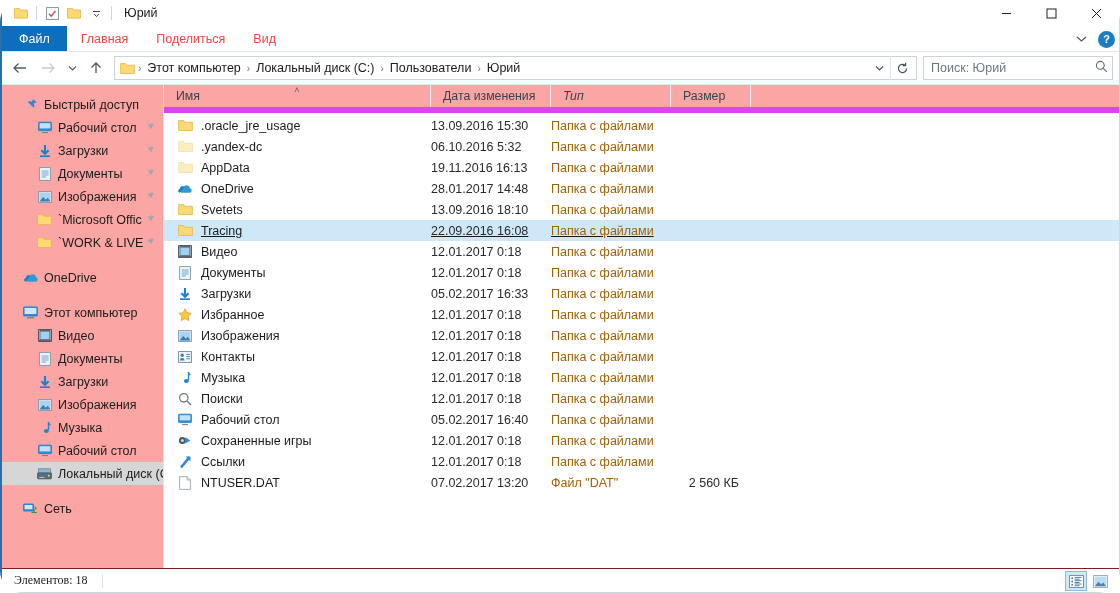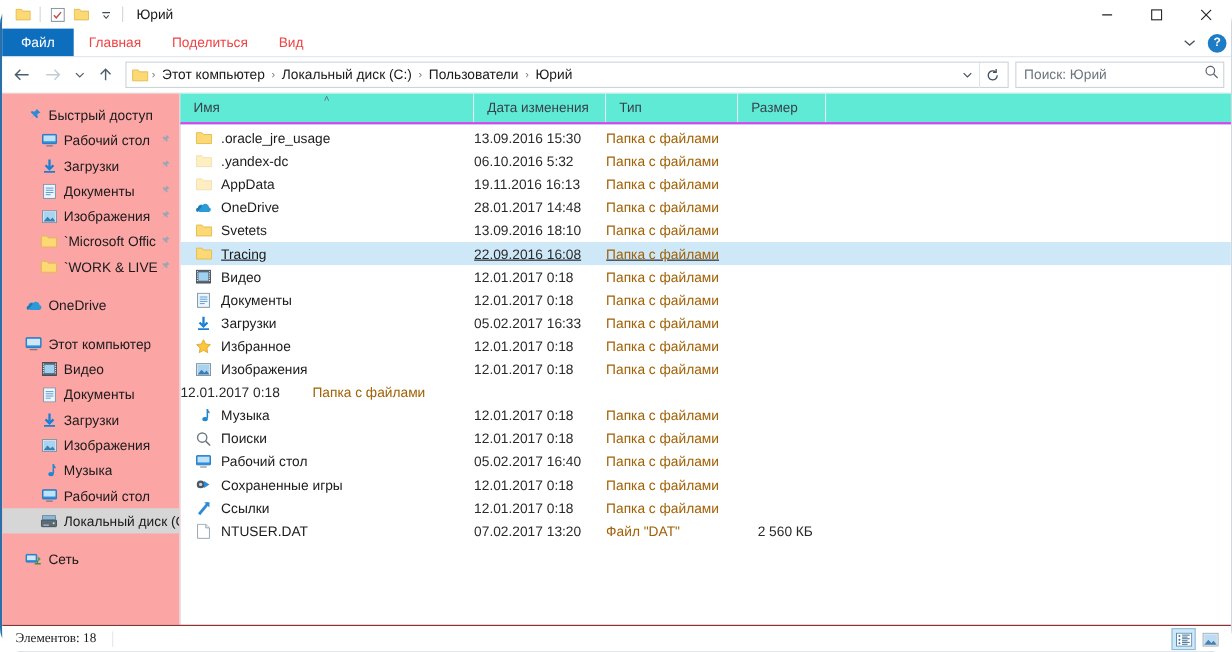--- a/index.html
+++ b/index.html
@@ -171,35 +171,35 @@
 
   
   .filepane {
     flex: 1 1 auto; min-width: 0;
     display: flex; flex-direction: column;
     background: #ffffff;
   }
   .colhead {
     height: 28px; flex: 0 0 28px;
     display: flex; align-items: stretch;
-    border-bottom: 2px solid #d946ef;
-    background: #5eead4;
+    border-bottom: 6px solid #d946ef;
+    background: #fca5a5;
     position: relative;
   }
   .col {
     display: flex; align-items: center;
     font-size: 12.3px; color: #38424c;
     padding-left: 12px;
     border-right: 1px solid #e4eaef;
     position: relative;
     white-space: nowrap;
   }
   .col.c-name { width: 267px; flex: 0 0 267px; }
   .col.c-date { width: 120px; flex: 0 0 120px; }
-  .col.c-type { width: 120px; flex: 0 0 120px; }
+  .col.c-type { width: 120px; flex: 0 0 120px; font-style: italic; }
   .col.c-size { width: 80px; flex: 0 0 80px; }
   .col.c-rest { flex: 1 1 auto; border-right: 0; }
   .sort-arrow {
     position: absolute; left: 50%; top: 1px;
     transform: translateX(-50%);
     font-size: 9px; color: #5a6670; line-height: 1;
   }
   .rows { flex: 1 1 auto; overflow: hidden; padding-top: 2px; }
   .row {
     height: 21px; display: flex; align-items: center;
@@ -742,20 +742,31 @@
                   <path d="M1.6 10.4l3.6-4.3 2.6 2.7 2-2 2.6 3.6z" fill="#3b7cb5"></path>
                 </svg>
               </span>
               <span>Изображения</span>
             </div>
             <div class="cell date">12.01.2017 0:18</div>
             <div class="cell type">Папка с файлами</div>
             <div class="cell size"></div>
           </div>
           <div class="row">
+            <div class="cell name">
+              <span class="f-ico">
+                <svg width="14" height="12" viewBox="0 0 14 12">
+                  <rect x="0.6" y="0.6" width="12.8" height="10.8" fill="#f3f8fb" stroke="#6f8799" stroke-width="0.9"></rect>
+                  <circle cx="4.2" cy="4.2" r="1.7" fill="#3d7fb5"></circle>
+                  <path d="M1.8 9.6c0-1.6 1.1-2.6 2.4-2.6s2.4 1 2.4 2.6z" fill="#3d7fb5"></path>
+                  <path d="M8.2 3.4h4M8.2 5.6h4M8.2 7.8h4" stroke="#4a8cc0" stroke-width="1"></path>
+                </svg>
+              </span>
+              <span>Контакты</span>
+            </div>
             <div class="cell date">12.01.2017 0:18</div>
             <div class="cell type">Папка с файлами</div>
             <div class="cell size"></div>
           </div>
           <div class="row">
             <div class="cell name">
               <span class="f-ico">
                 <svg width="12" height="14" viewBox="0 0 12 14">
                   <path d="M9.5 1v8.2" stroke="#1f86d0" stroke-width="1.4"></path>
                   <path d="M9.5 1c0 2 .5 2.6 2 3.2" stroke="#1f86d0" stroke-width="1.4" fill="none"></path>

